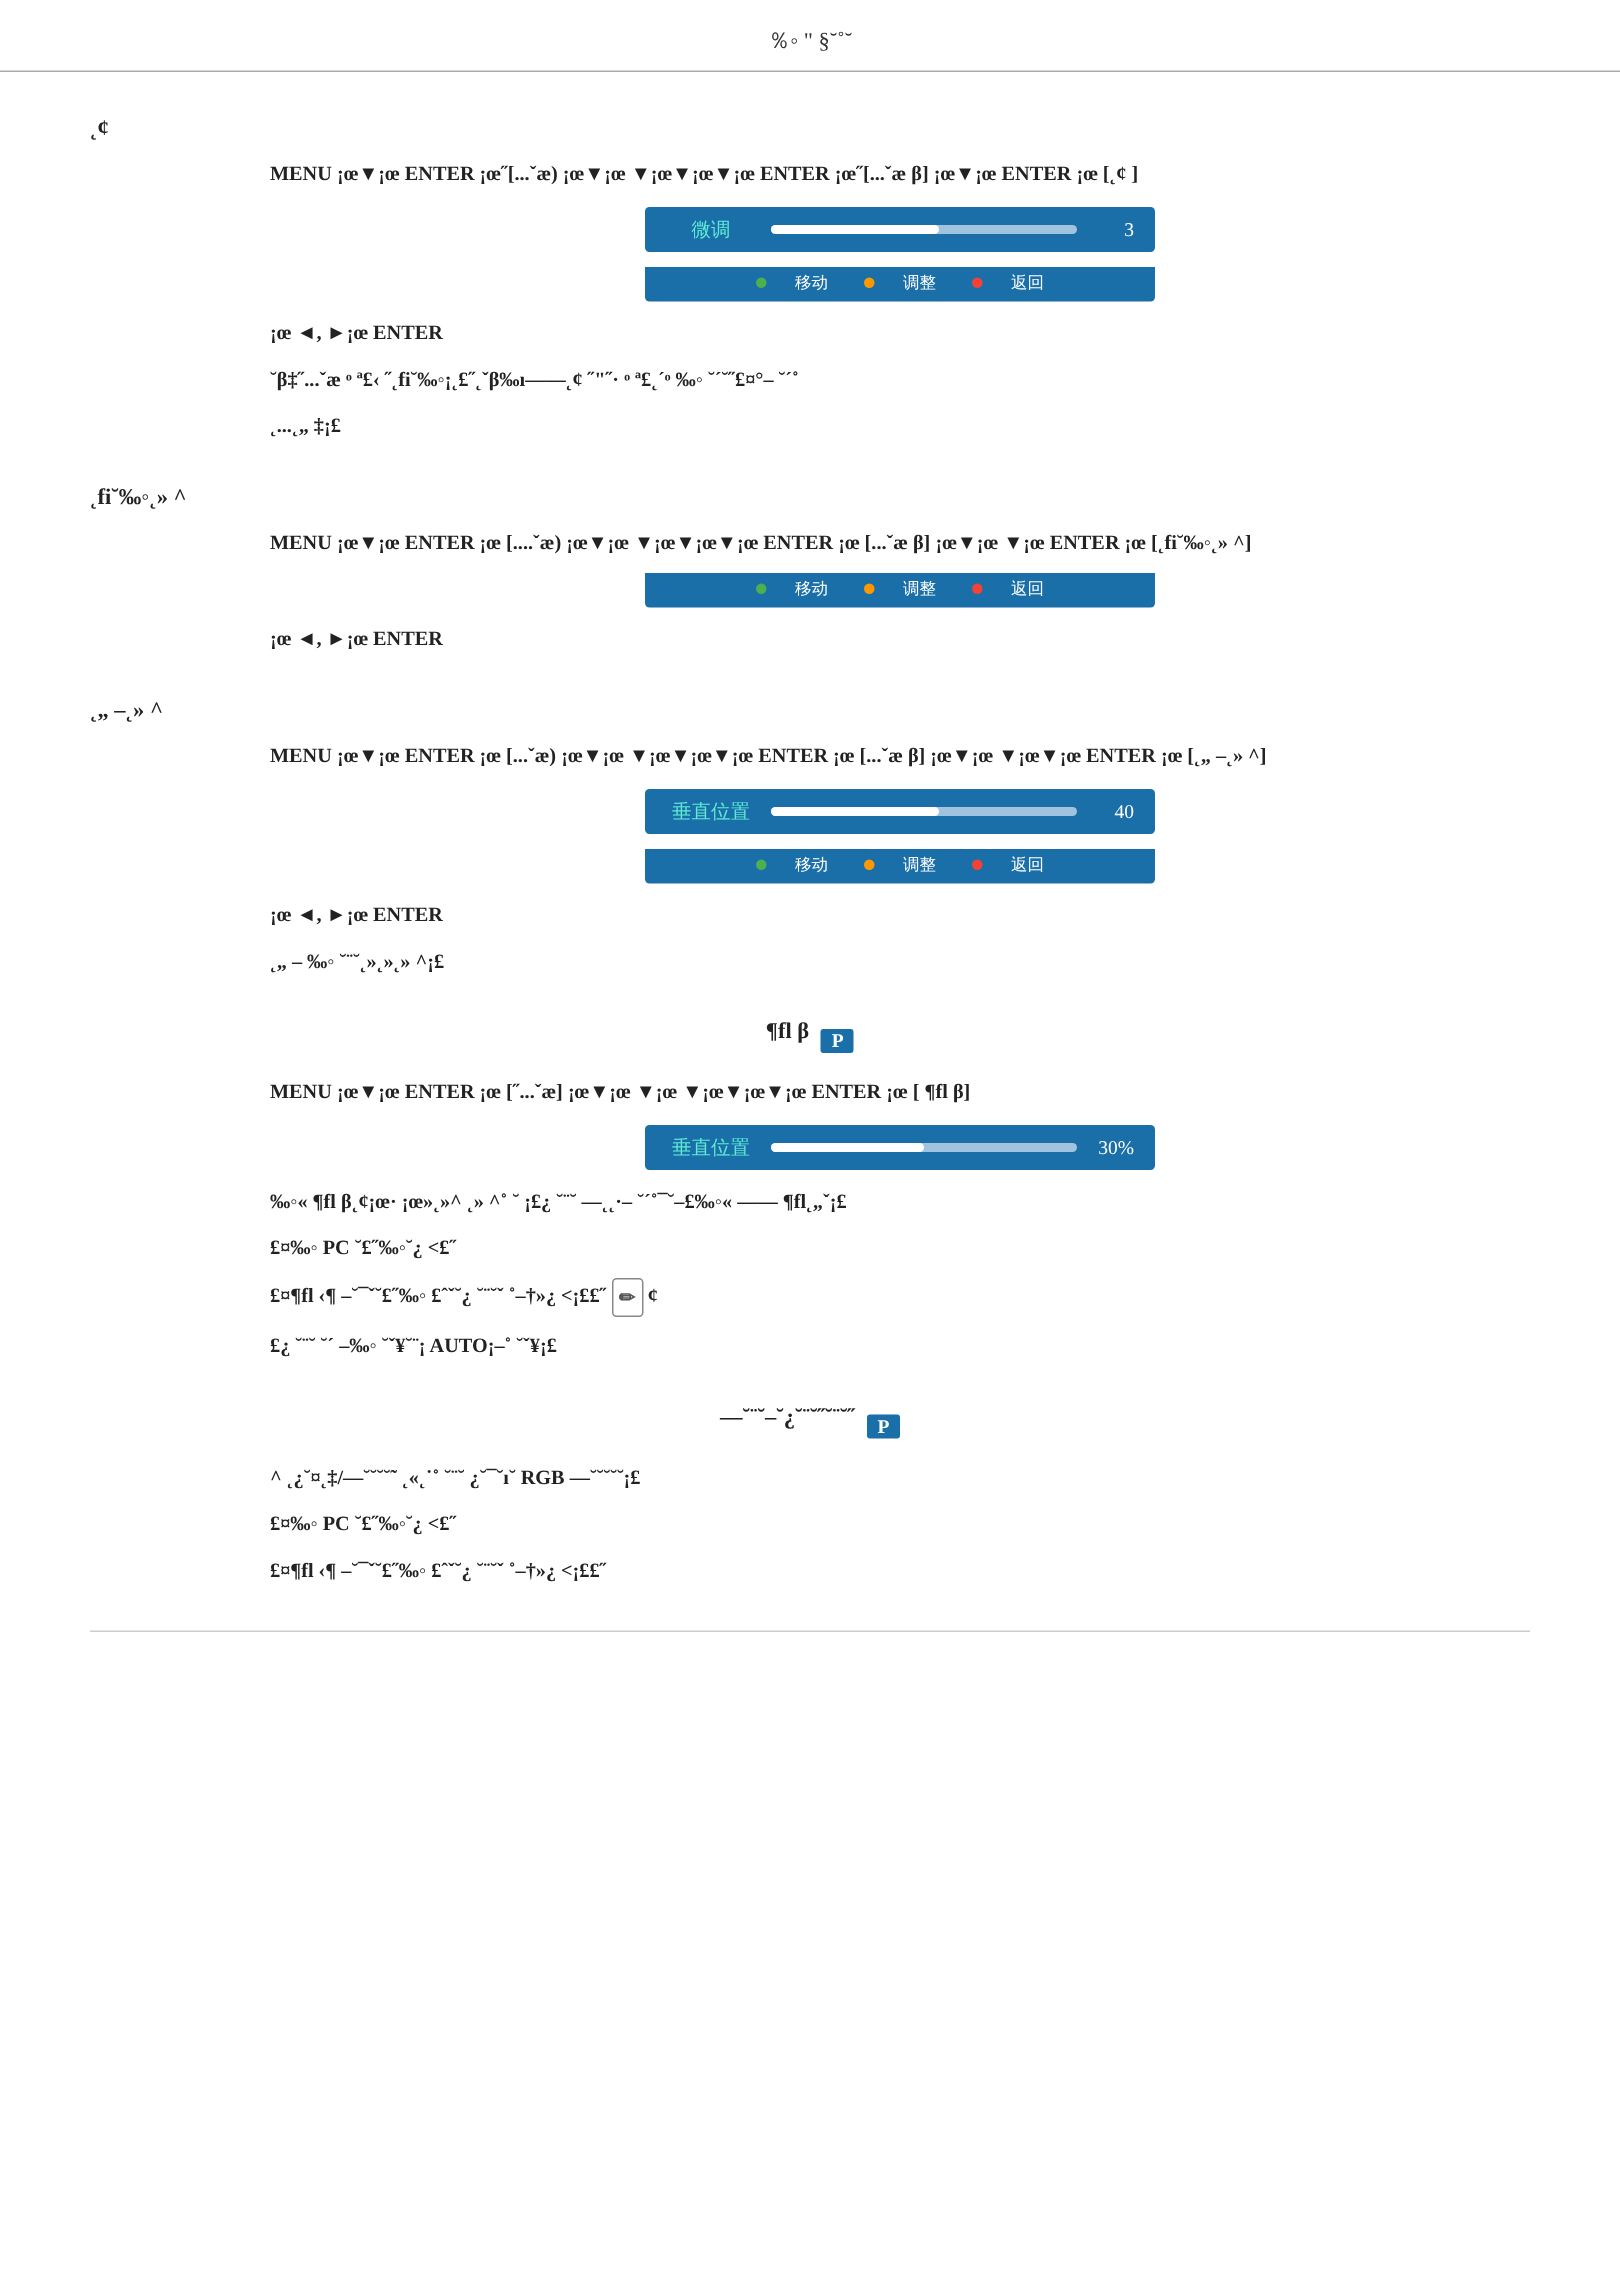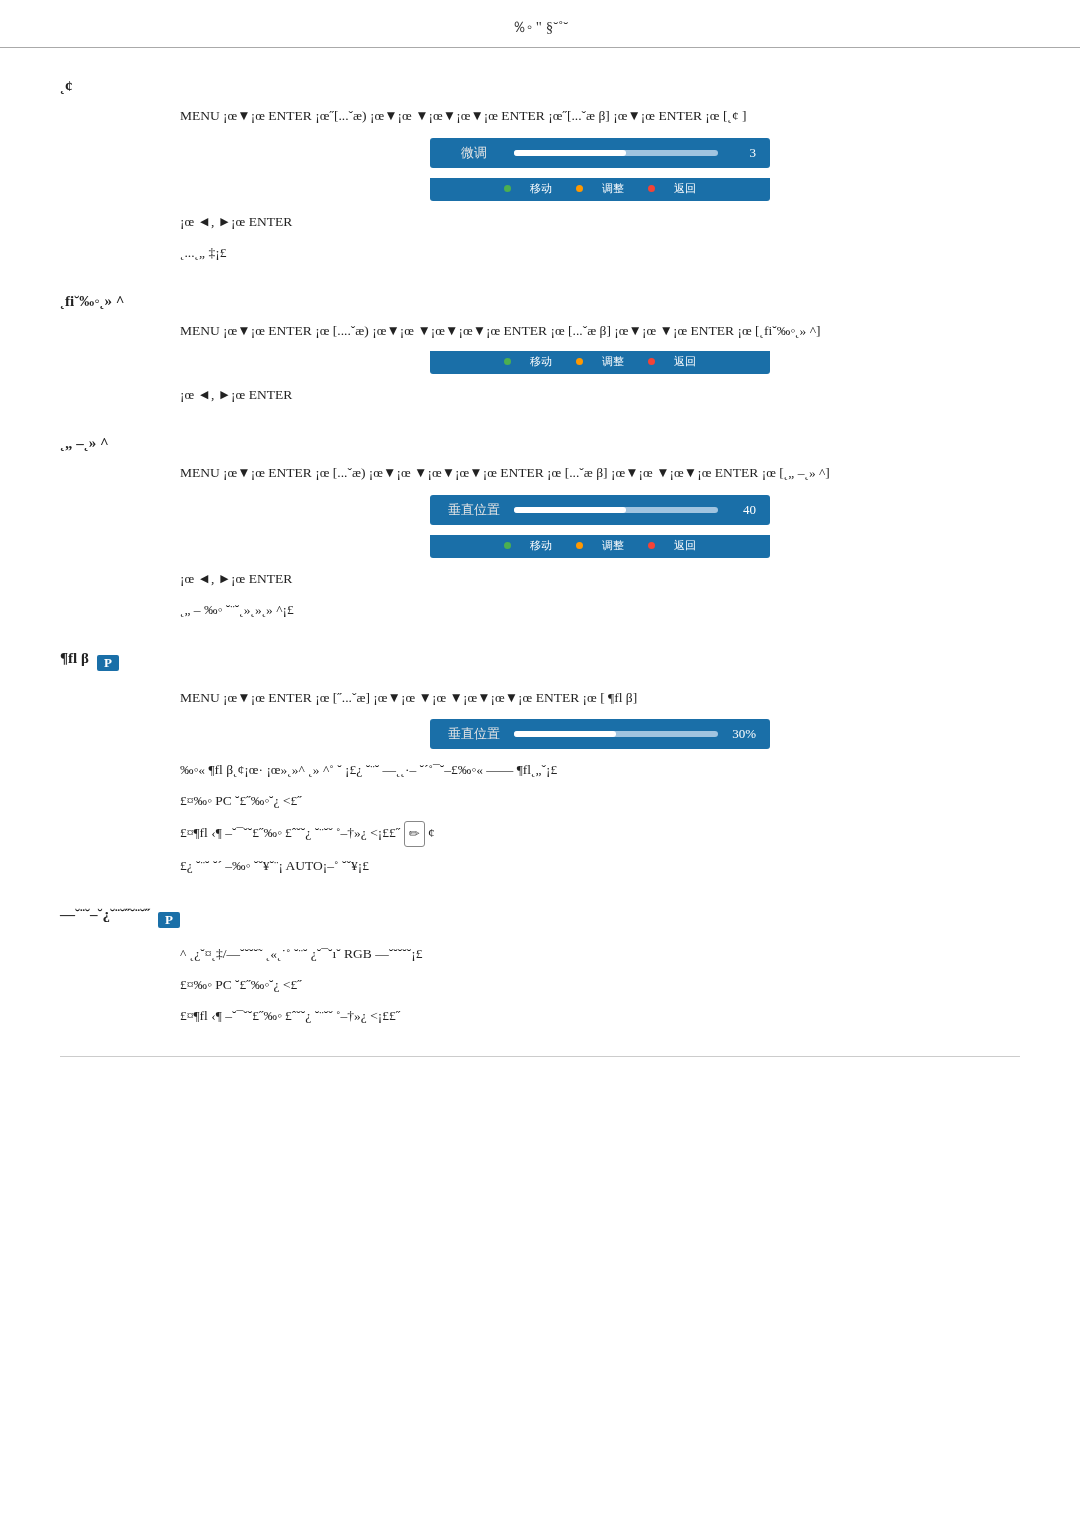--- a/index.html
+++ b/index.html
@@ -34,31 +34,33 @@
       font-weight: bold;
       color: #222;
       margin-bottom: 10px;
     }
 
     .section-title-inline {
       display: flex;
       align-items: center;
       gap: 4px;
       margin-bottom: 10px;
+      justify-content: center;
     }
 
     .indented {
       margin-left: 120px;
     }
 
     .body-text {
       font-size: 13.5px;
       color: #222;
       line-height: 1.7;
       margin-bottom: 8px;
+      font-weight: bold;
     }
 
     .slider-widget {
       display: flex;
       align-items: center;
       justify-content: center;
       margin: 10px 0 10px 0;
       gap: 0;
     }
 
@@ -66,21 +68,21 @@
       background: #1a6fa8;
       border-radius: 3px;
       padding: 6px 14px;
       display: flex;
       align-items: center;
       gap: 10px;
       min-width: 340px;
     }
 
     .slider-label {
-      color: #e5e5e5;
+      color: #5eead4;
       font-size: 13px;
       white-space: nowrap;
       min-width: 60px;
       text-align: center;
     }
 
     .slider-value {
       color: #fff;
       font-size: 13px;
       min-width: 28px;
@@ -175,20 +177,21 @@
             <span class="ctrl-dot orange"></span> 
             <span>调整</span>
           </span>
         <span class="slider-ctrl-btn">
             <span class="ctrl-dot red"></span> 
             <span>返回</span>
           </span>
       </div>
 
       <div class="body-text">¡œ ◄,  ►¡œ ENTER</div>
+      <div class="body-text">˘β‡˝...ˇæ ᵒ ª£‹ ˝˛fi˘‰◦¡˛£˝˛ˇβ‰ı——˛¢ ˝"˝·  ᵒ ª£˛ˊᵒ  ‰◦ ˘´˘˝£¤°– ˘´˚</div>
       <div class="body-text">˛...˛„ ‡¡£</div>
     </div>
   </div>
 
   <div class="section">
     <div class="section-title">˛fi˘‰◦˛» ^</div>
     <div class="indented">
       <div class="body-text">MENU ¡œ▼¡œ ENTER ¡œ [....ˇæ) ¡œ▼¡œ ▼¡œ▼¡œ▼¡œ ENTER ¡œ [...ˇæ  β]  ¡œ▼¡œ ▼¡œ ENTER ¡œ [˛fi˘‰◦˛» ^]</div>
 
       <div class="slider-controls" style="background:#1a6fa8;max-width:340px;margin:0 auto 10px auto;border-radius:0 0 3px 3px;padding:3px 14px 5px 14px;display:flex;justify-content:center;gap:24px;">

